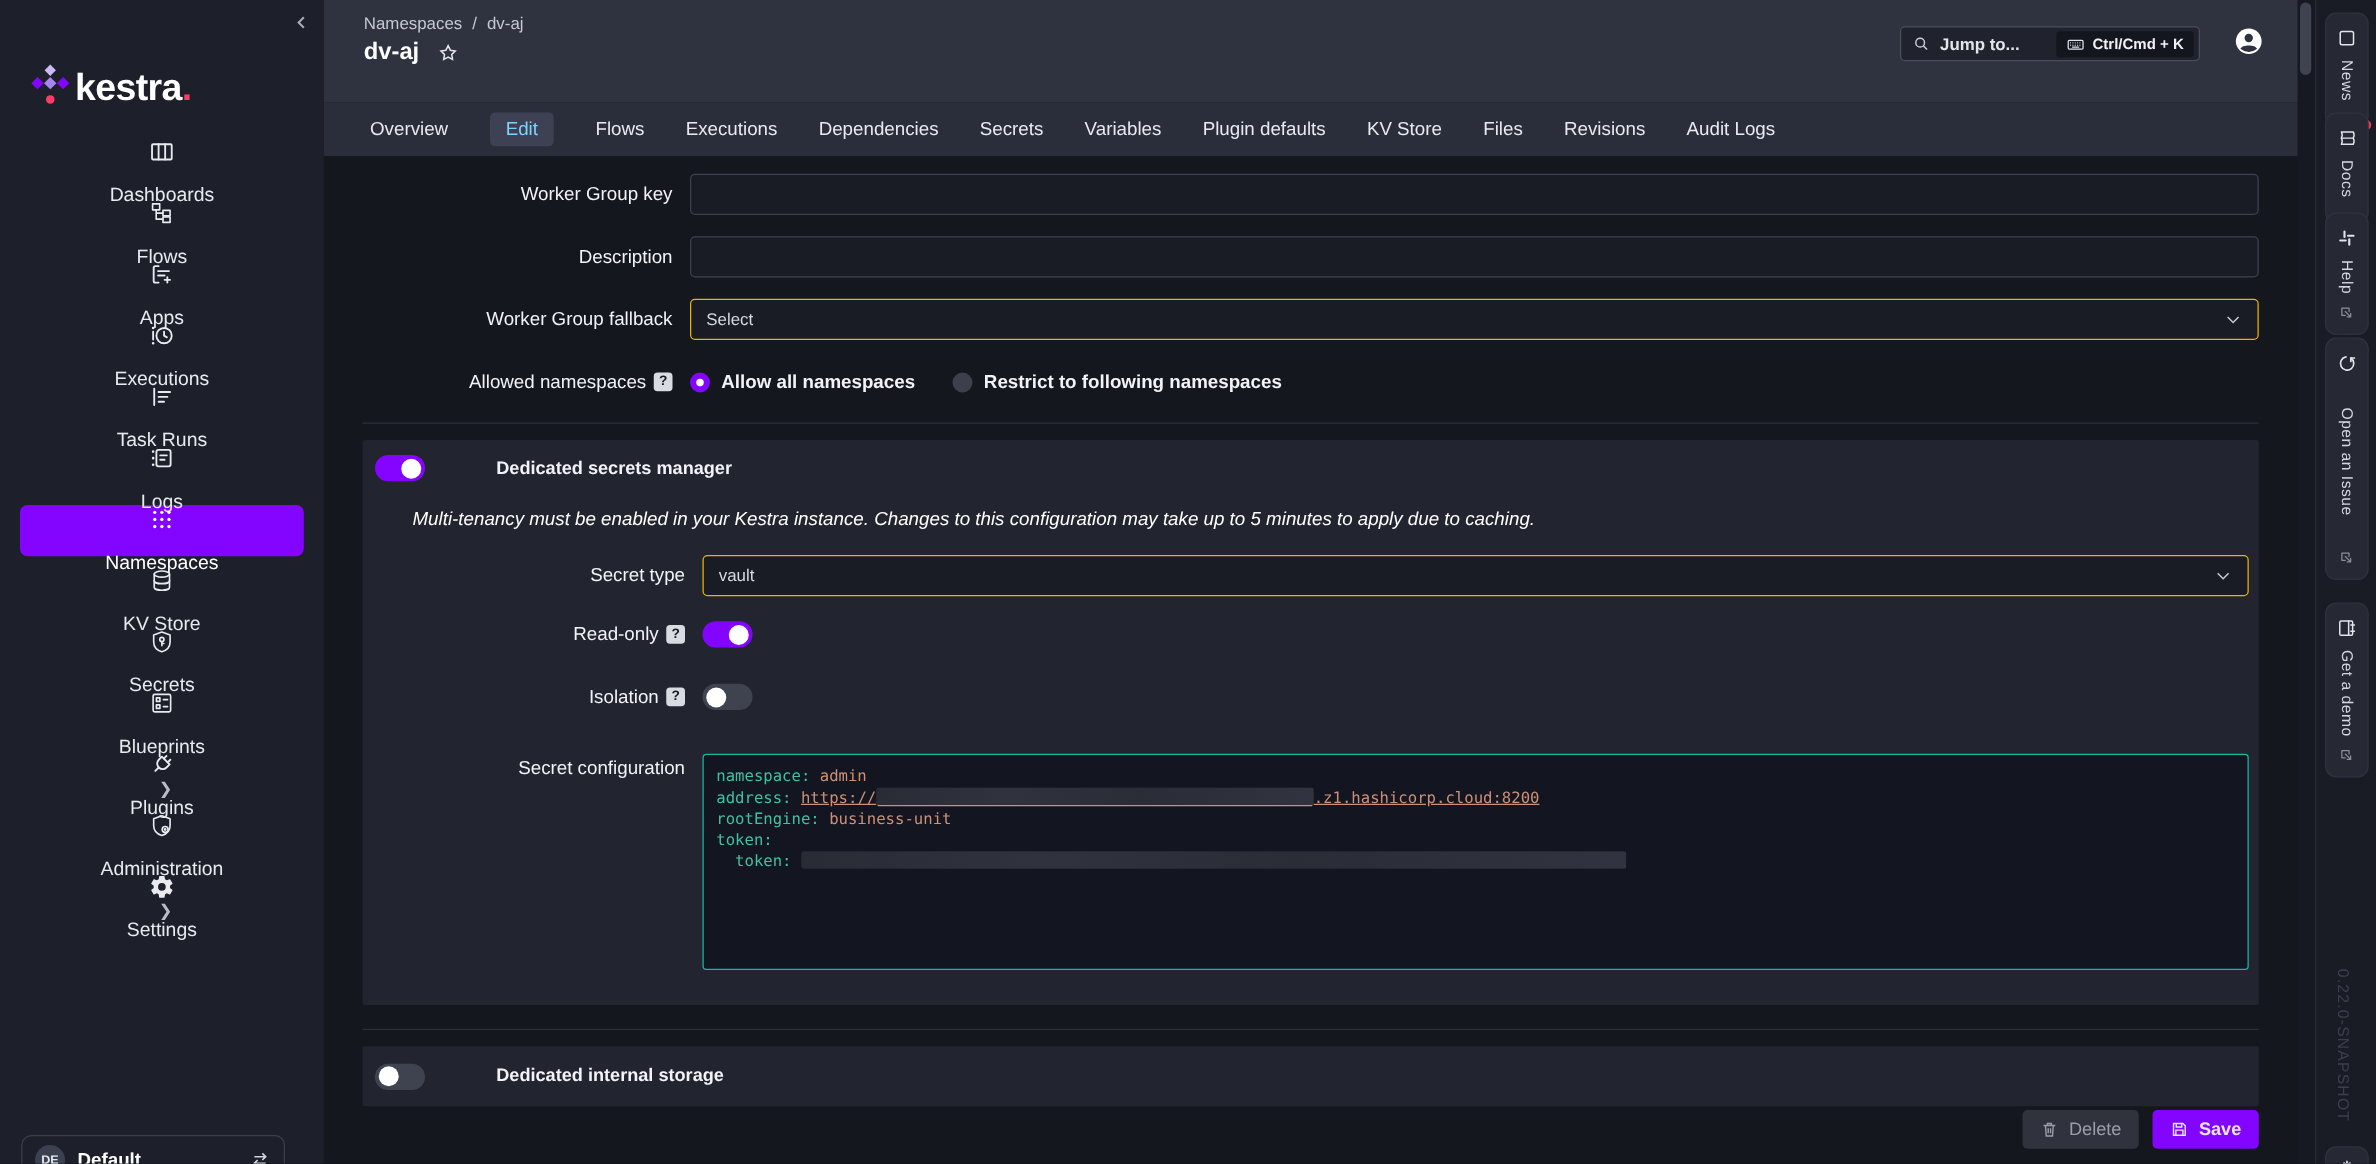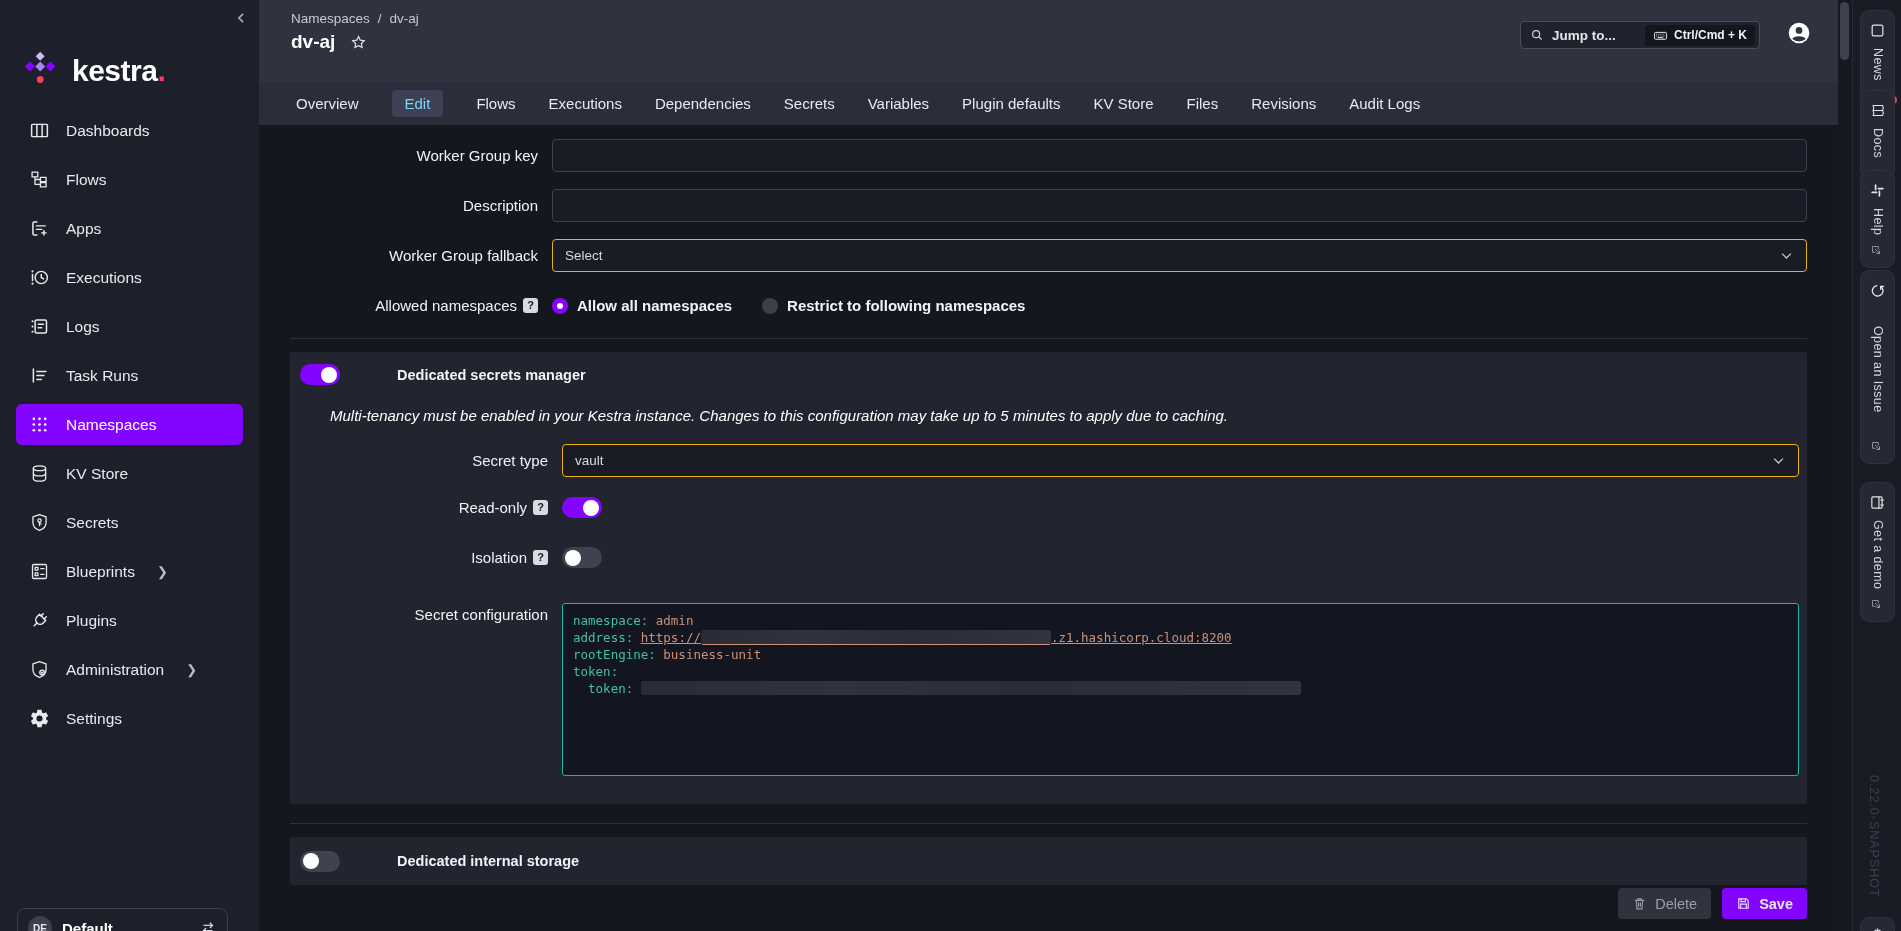--- a/index.html
+++ b/index.html
@@ -3,26 +3,26 @@
 <meta charset="utf-8">
 <style>
   * { margin:0; padding:0; box-sizing:border-box; }
   html,body { width:1901px; height:931px; overflow:hidden; background:#15171F;
     font-family:"Liberation Sans", sans-serif; }
   .app { position:relative; width:1901px; height:931px; background:#15171F; overflow:hidden; }
 
   
   .sidebar { position:absolute; left:0; top:0; width:259px; height:931px; background:#1D202A; z-index:2; }
   .collapse-btn { position:absolute; top:8px; right:8px; width:20px; height:20px; color:#A7ABB8; cursor:pointer; }
-  .logo-row { display:flex; align-items:center; gap:12px; padding:36px 0 0 24px; height:106px; }
+  .logo-row { display:flex; align-items:center; gap:0; padding:36px 0 0 24px; height:106px; }
   .logo-word { font-size:30px; font-weight:bold; color:#FFFFFF; letter-spacing:-0.5px; }
   .logo-word .dot { color:#FD3C66; }
   .nav { padding:4px 16px 0 16px; }
   .nav-item { display:flex; align-items:center; gap:16px; height:41px; padding:0 12px; margin-bottom:8px;
-    border-radius:6px; color:#E9EAEF; font-size:15.5px; font-weight:500; cursor:pointer; }
+    border-radius:6px; color:#E9EAEF; font-size:15.5px; font-weight:500; cursor:pointer;flex-direction:column; }
   .nav-item.active { background:#8405FF; color:#FFFFFF; }
   .nav-item .nicon { width:22px; height:22px; flex:0 0 22px; display:flex; align-items:center; justify-content:center; }
   .nav-item .nicon svg { width:21px; height:21px; }
   .nav-item .chev { margin-left:6px; color:#B9BDC9; font-size:13px; }
   .tenant-box { position:absolute; left:17px; top:908px; width:211px; height:40px; border:1px solid #3B3F4D;
     border-radius:8px; display:flex; align-items:center; gap:10px; padding:0 10px; }
   .tenant-avatar { width:24px; height:24px; border-radius:50%; background:#3B4150; color:#E7E9EE; font-size:10px;
     font-weight:bold; display:flex; align-items:center; justify-content:center; }
   .tenant-name { color:#FFFFFF; font-size:15px; font-weight:bold; flex:1; }
   .tenant-swap { width:18px; height:18px; color:#D2D5DD; }
@@ -190,35 +190,35 @@
               <path d="M14 8.5V12l2.6 1.6"></path>
               <path d="M4 5h.01M4 19h.01" stroke-width="2.4"></path>
               <path d="M4 8.5v7"></path>
             </svg>
           </span>
           <span>Executions</span>
         </div>
         <div class="nav-item">
           <span class="nicon">
             <svg viewBox="0 0 24 24" fill="none" stroke="currentColor" stroke-width="1.7" stroke-linecap="round" stroke-linejoin="round">
+              <path d="M5 4.5v15"></path>
+              <path d="M9 7.5h10.5M9 12h8M9 16.5h5"></path>
+            </svg>
+          </span>
+          <span>Task Runs</span>
+        </div>
+        <div class="nav-item">
+          <span class="nicon">
+            <svg viewBox="0 0 24 24" fill="none" stroke="currentColor" stroke-width="1.7" stroke-linecap="round" stroke-linejoin="round">
               <path d="M4 6h.01M4 12h.01M4 18h.01" stroke-width="2.4"></path>
               <rect x="7" y="4.5" width="13" height="15" rx="1.8"></rect>
               <path d="M10.5 9.5h6M10.5 13.5h4"></path>
             </svg>
           </span>
           <span>Logs</span>
-        </div>
-        <div class="nav-item">
-          <span class="nicon">
-            <svg viewBox="0 0 24 24" fill="none" stroke="currentColor" stroke-width="1.7" stroke-linecap="round" stroke-linejoin="round">
-              <path d="M5 4.5v15"></path>
-              <path d="M9 7.5h10.5M9 12h8M9 16.5h5"></path>
-            </svg>
-          </span>
-          <span>Task Runs</span>
         </div>
         <div class="nav-item active">
           <span class="nicon">
             <svg viewBox="0 0 24 24" fill="currentColor">
               <circle cx="5.5" cy="5.5" r="1.5"></circle>
               <circle cx="12" cy="5.5" r="1.5"></circle>
               <circle cx="18.5" cy="5.5" r="1.5"></circle>
               <circle cx="5.5" cy="12" r="1.5"></circle>
               <circle cx="12" cy="12" r="1.5"></circle>
               <circle cx="18.5" cy="12" r="1.5"></circle>

